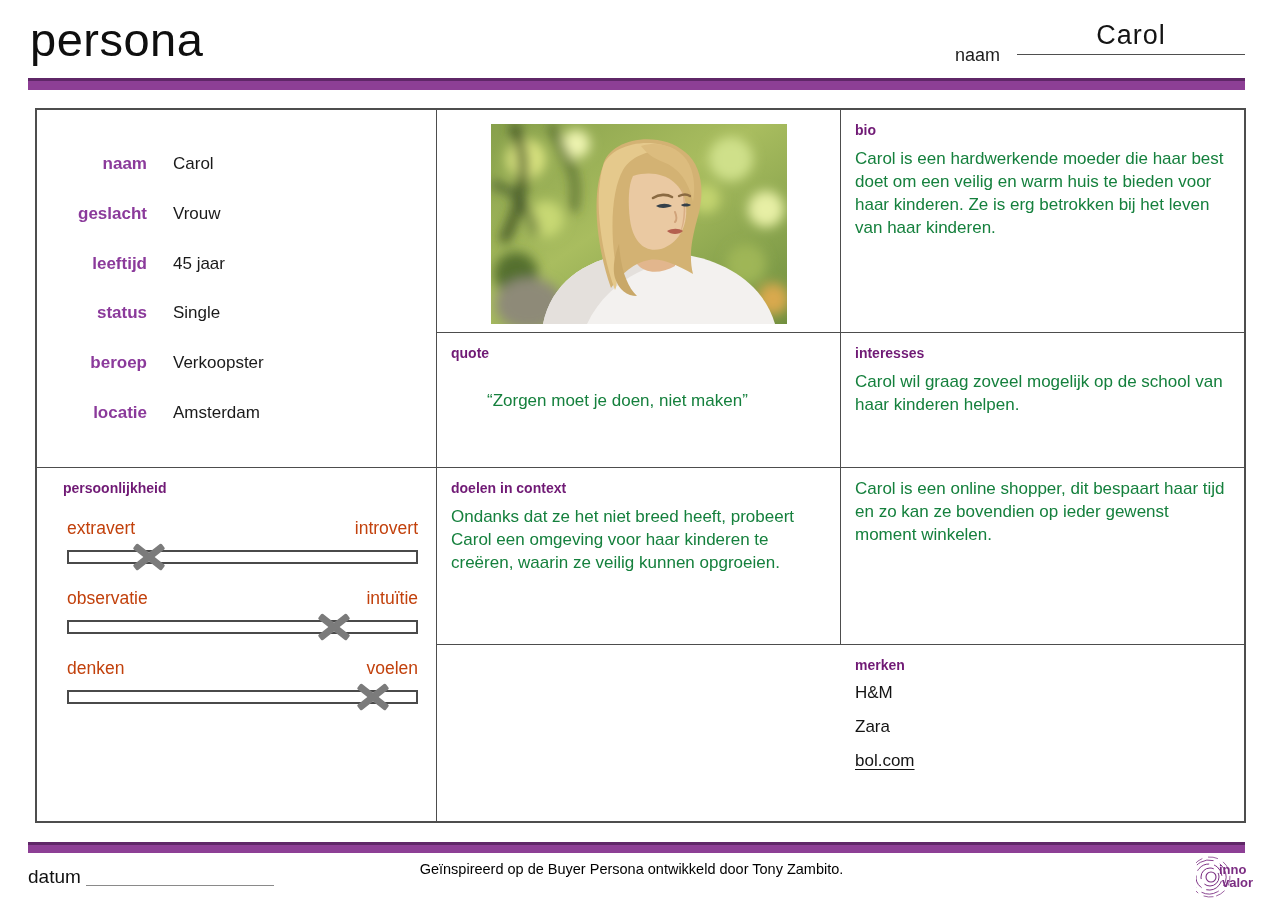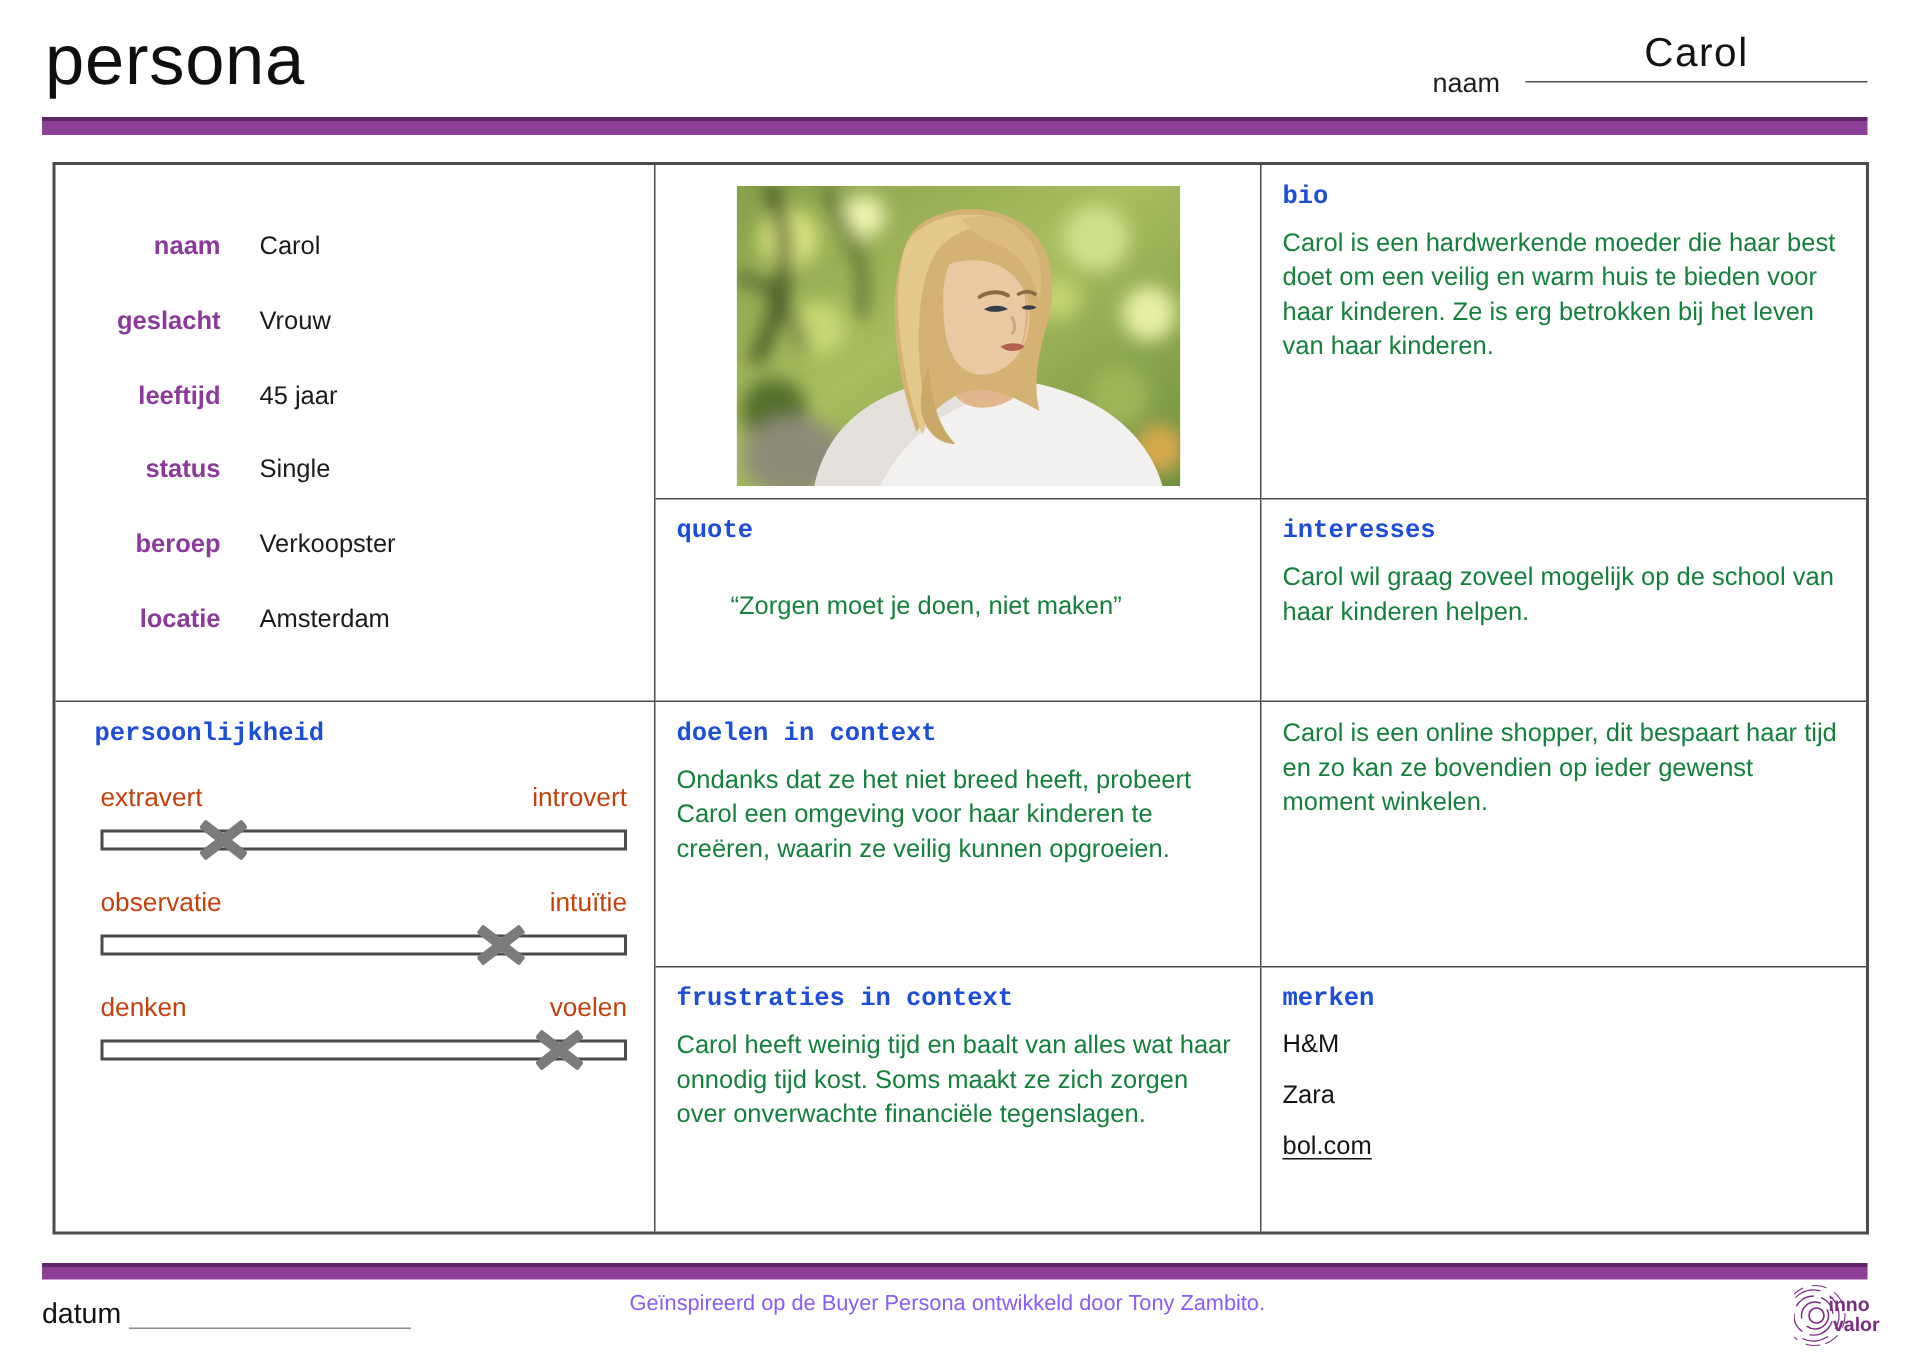--- a/index.html
+++ b/index.html
@@ -21,21 +21,21 @@
 
   
   .grid { position:absolute; left:35px; top:108px; width:1211px; height:715px;
     border:2px solid #4d4d4d; display:grid;
     grid-template-columns:400px 404px auto;
     grid-template-rows:223px 135px 177px auto; background:#fff; }
   .cell { border-right:1.5px solid #4d4d4d; border-bottom:1.5px solid #4d4d4d;
     overflow:hidden; position:relative; }
   .cell.last-col { border-right:none; }
   .cell.last-row { border-bottom:none; }
-  .cell h2 { font-size:17px; font-weight:bold; color:#1d4ed8; margin:12px 14px 0 14px;font-family:Liberation Mono, monospace; }
+  .cell h2 { font-size:14px; font-weight:bold; color:#701a75; margin:12px 14px 0 14px; }
   .cell p { font-size:17px; line-height:1.36; margin:9px 14px 0 14px; color:#15803d; }
 
   
   .profile-cell { grid-column:1; grid-row:1 / span 2; display:flex; flex-direction:column;
     justify-content:space-evenly; padding:14px 0; }
   .profile-row { display:flex; align-items:baseline; }
   .profile-label { flex:0 0 110px; text-align:right; font-size:17px; font-weight:bold; color:#8b3a9b; }
   .profile-value { margin-left:26px; font-size:17px; color:#1a1a1a; }
 
   
@@ -64,21 +64,21 @@
   
   .merken-list { list-style:none; margin:10px 14px 0 14px; }
   .merken-list li { font-size:17px; color:#141414; margin-bottom:14px; }
   .merken-list li.underlined { text-decoration:underline; text-underline-offset:3px; }
 
   
   .datum-label { position:absolute; left:28px; top:866px; font-size:19px; color:#111; }
   .datum-line { position:absolute; left:86px; top:885px; width:188px;
     border-bottom:1.5px solid #8a8a8a; }
   .credit { position:absolute; left:0; right:17px; top:861px; text-align:center;
-    font-size:14.5px; color:#8b5cf6; }
+    font-size:14.5px; color:#000000; }
   .logo { position:absolute; left:1196px; top:854px; width:62px; height:46px; }
 </style>
 </head>
 <body>
 
 <div class="page">
 
   <h1 class="title">persona</h1>
   <span class="naam-label">naam</span>
   <div class="name-line">
@@ -221,24 +221,20 @@
 
     <section class="cell" style="grid-column:2;grid-row:3;">
       <h2>doelen in context</h2>
       <p>Ondanks dat ze het niet breed heeft, probeert Carol een omgeving voor haar kinderen te creëren, waarin ze veilig kunnen opgroeien.</p>
     </section>
 
     <section class="cell last-col" style="grid-column:3;grid-row:3;">
       <p>Carol is een online shopper, dit bespaart haar tijd en zo kan ze bovendien op ieder gewenst moment winkelen.</p>
     </section>
 
-    <section class="cell last-row" style="grid-column:2;grid-row:4;">
-      <h2>frustraties in context</h2>
-      <p>Carol heeft weinig tijd en baalt van alles wat haar onnodig tijd kost. Soms maakt ze zich zorgen over onverwachte financiële tegenslagen.</p>
-    </section>
 
     <section class="cell last-col last-row" style="grid-column:3;grid-row:4;">
       <h2>merken</h2>
       <ul class="merken-list" id="merken-list">
           <li>H&amp;M</li>
           <li>Zara</li>
           <li class="underlined">bol.com</li>
         </ul>
     </section>
   </div>

